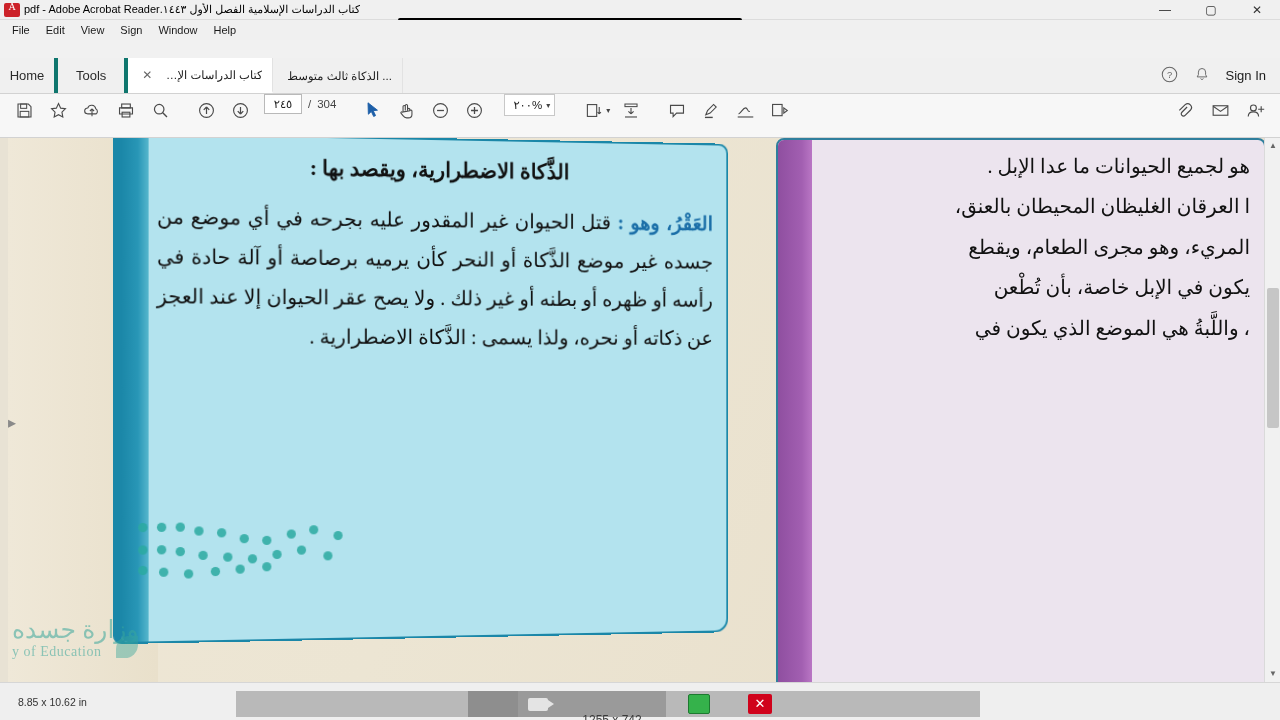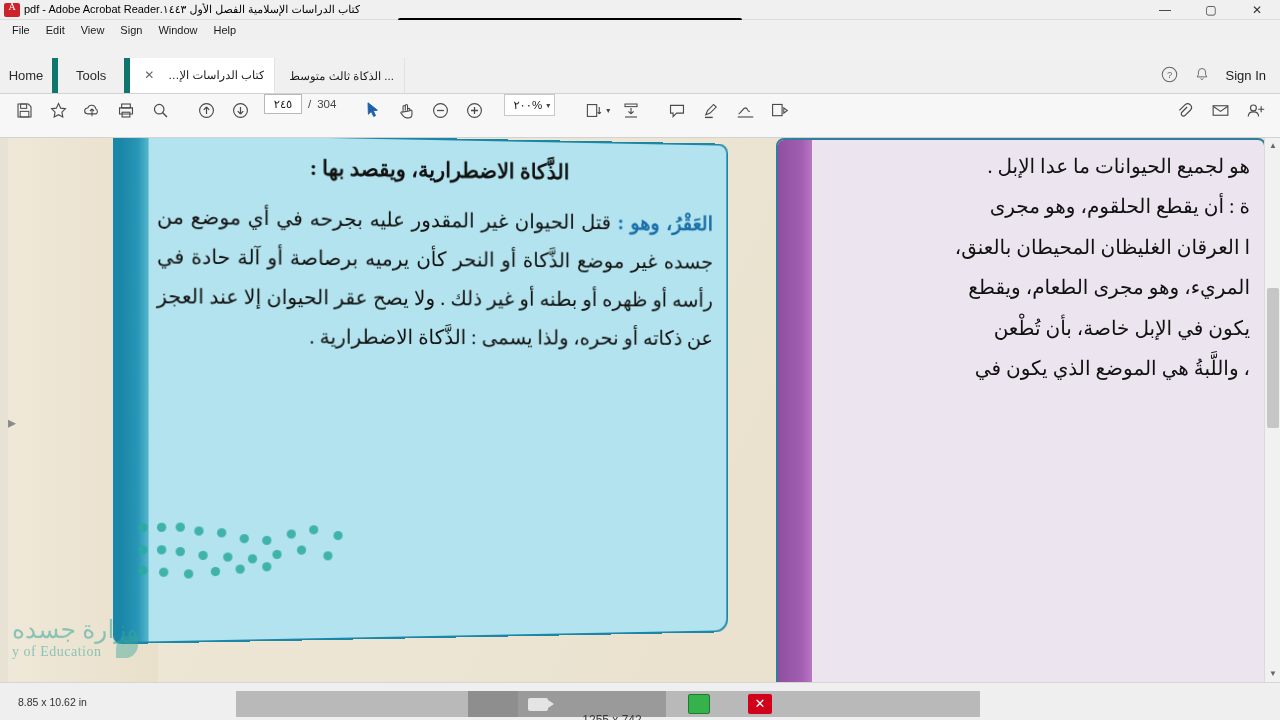--- a/index.html
+++ b/index.html
@@ -87,21 +87,21 @@
   
   .tabstrip {
     position: absolute; top: 58px; left: 0; width: 1280px; height: 36px;
     background: #f0f0f0;
     border-bottom: 1px solid #d2d2d2;
     display: flex; align-items: stretch;
   }
   .nav-tab {
     display: flex; align-items: center; justify-content: center;
     font-size: 13px; color: #2b2b2b; padding: 0 18px;
-    border-right: 6px solid #0f766e;
+    border-right: 4px solid #0f766e;
   }
   .nav-tab.home { width: 58px; padding: 0; }
   .doc-tab {
     display: flex; align-items: center; gap: 6px;
     font-size: 11.5px; color: #1a1a1a;
     padding: 0 10px 0 14px;
     max-width: 145px;
     border-right: 1px solid #e2e2e2;
     direction: rtl;
   }
@@ -559,21 +559,20 @@
           <i style="left:76px; top:44px;"></i>
             <i style="left:100px;top:42px;"></i>
             <i style="left:126px;top:40px;"></i>
         </div>
       </div>
 
       <div class="card-right">
         <div class="card-right-spine"></div>
         <div class="card-right-inner">
           <div>هو لجميع الحيوانات ما عدا الإبل .</div>
-          <div>ة : أن يقطع الحلقوم، وهو مجرى</div>
           <div>ا العرقان الغليظان المحيطان بالعنق،</div>
           <div>المريء، وهو مجرى الطعام، ويقطع</div>
           <div>يكون في الإبل خاصة، بأن تُطْعن</div>
           <div>، واللَّبةُ هي الموضع الذي يكون في</div>
         </div>
       </div>
 
       <div class="watermark">
         <div class="w1">وزارة جسده</div>
         <div class="w2">y of Education</div>

